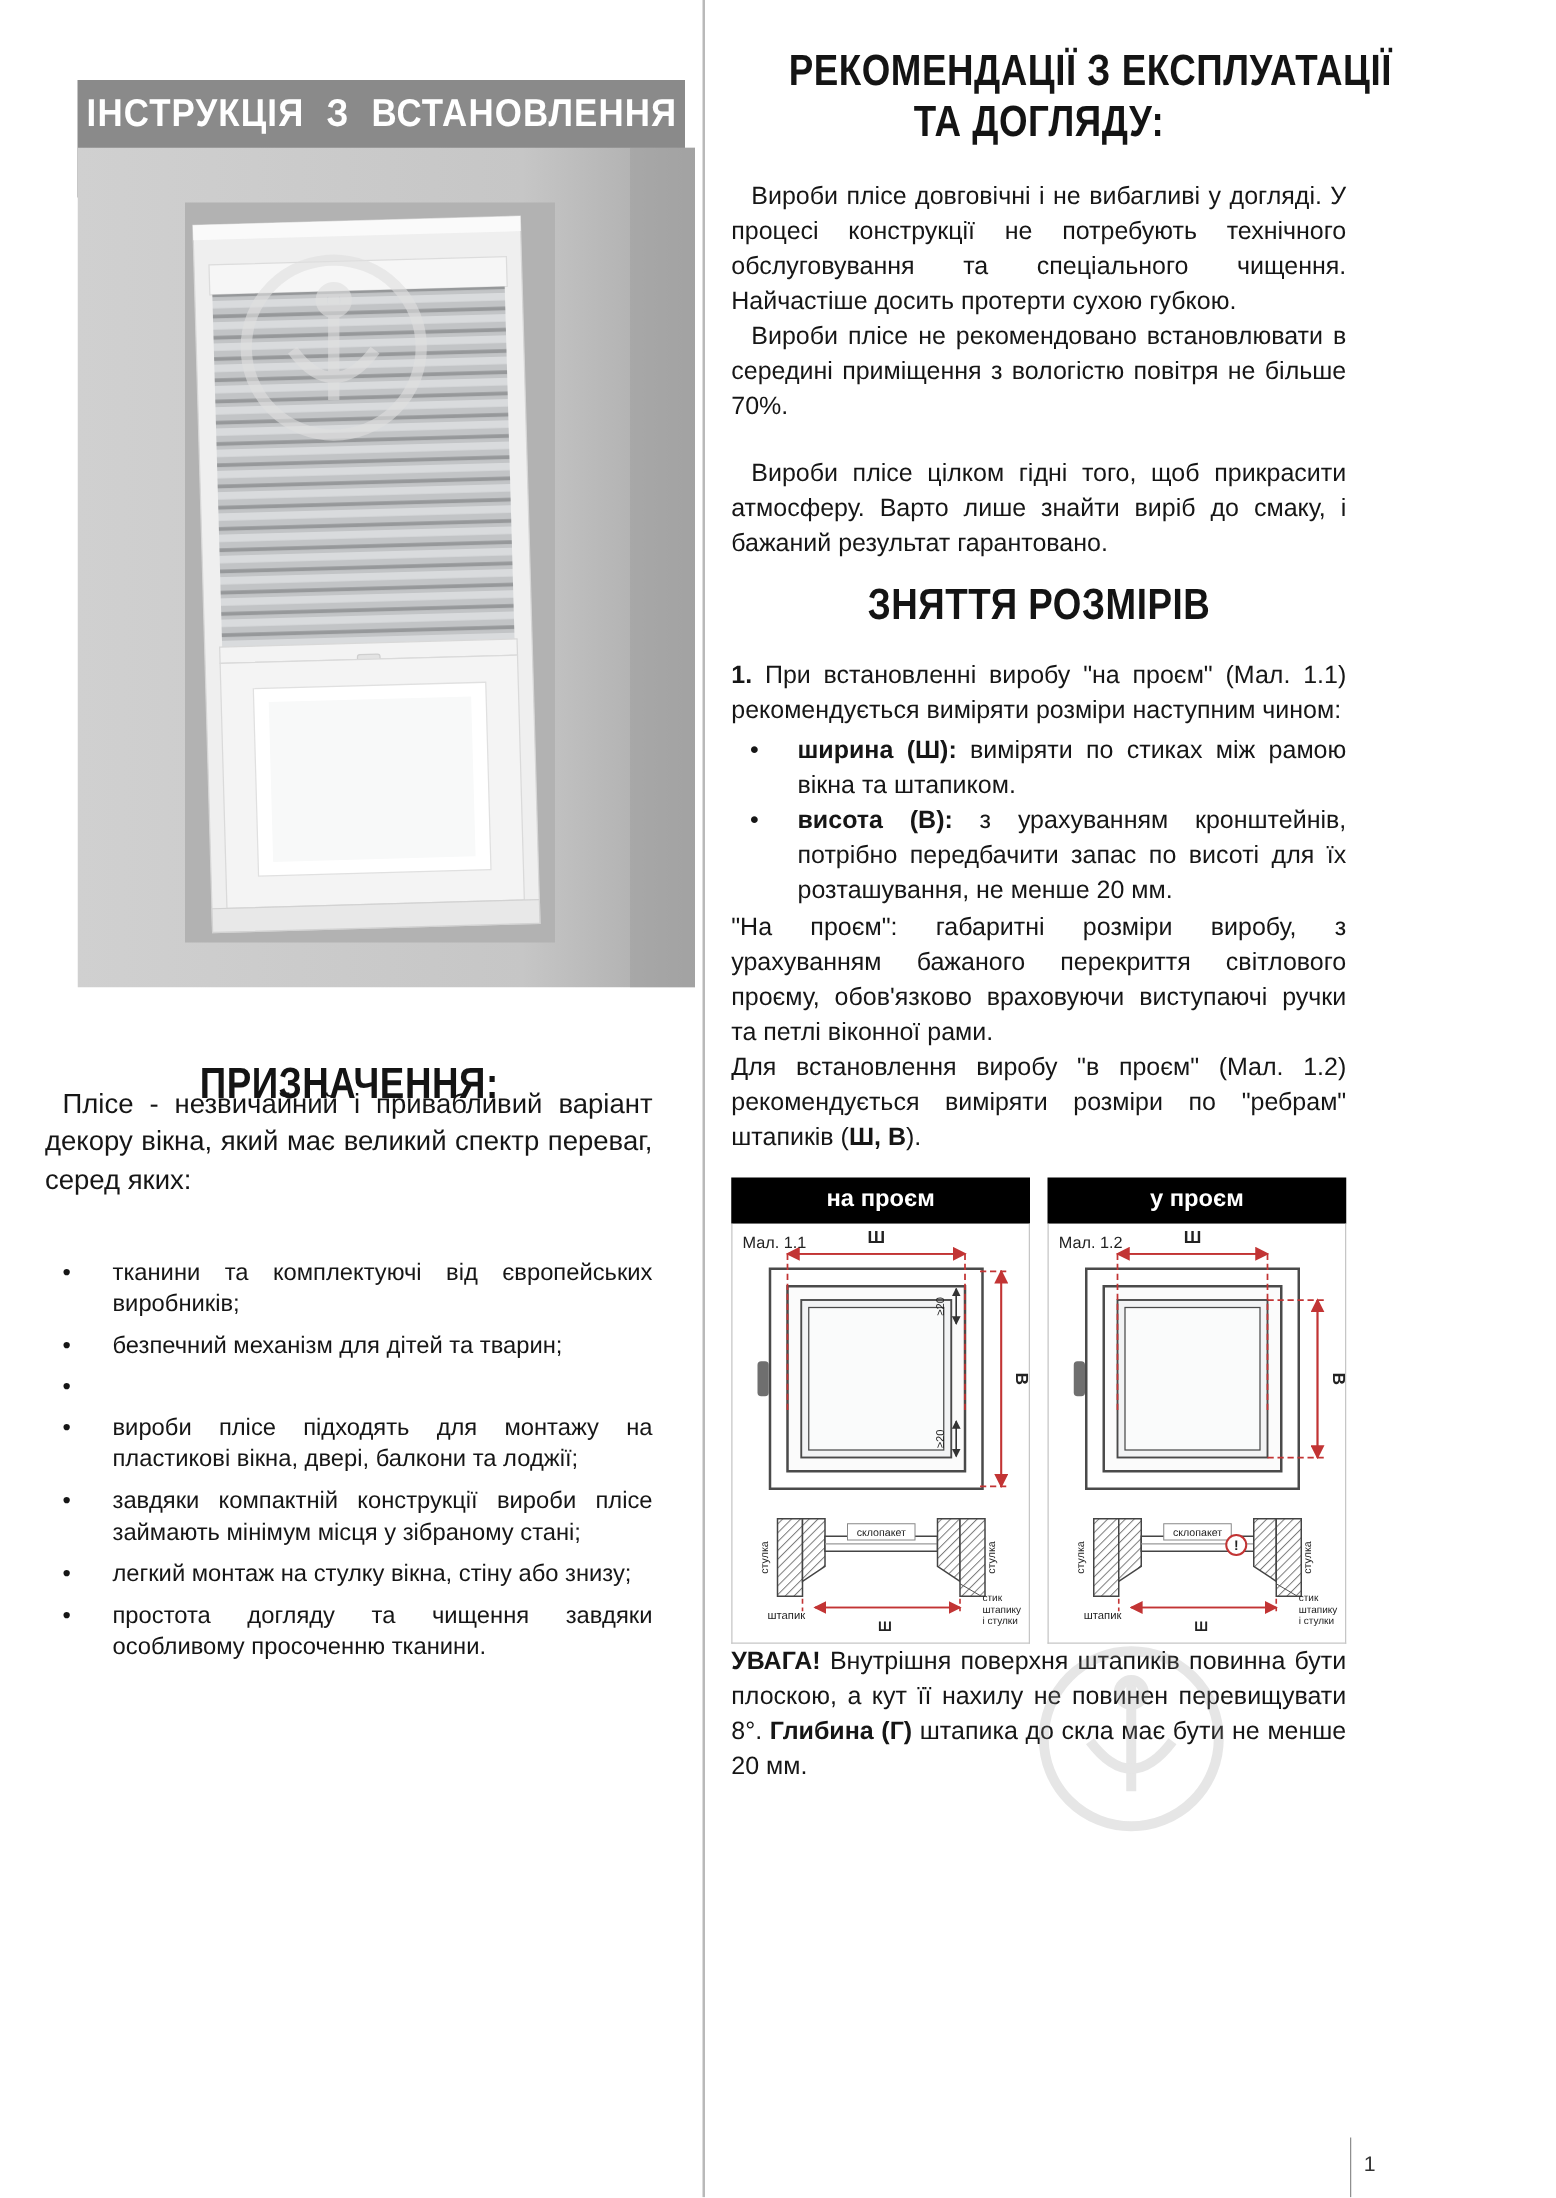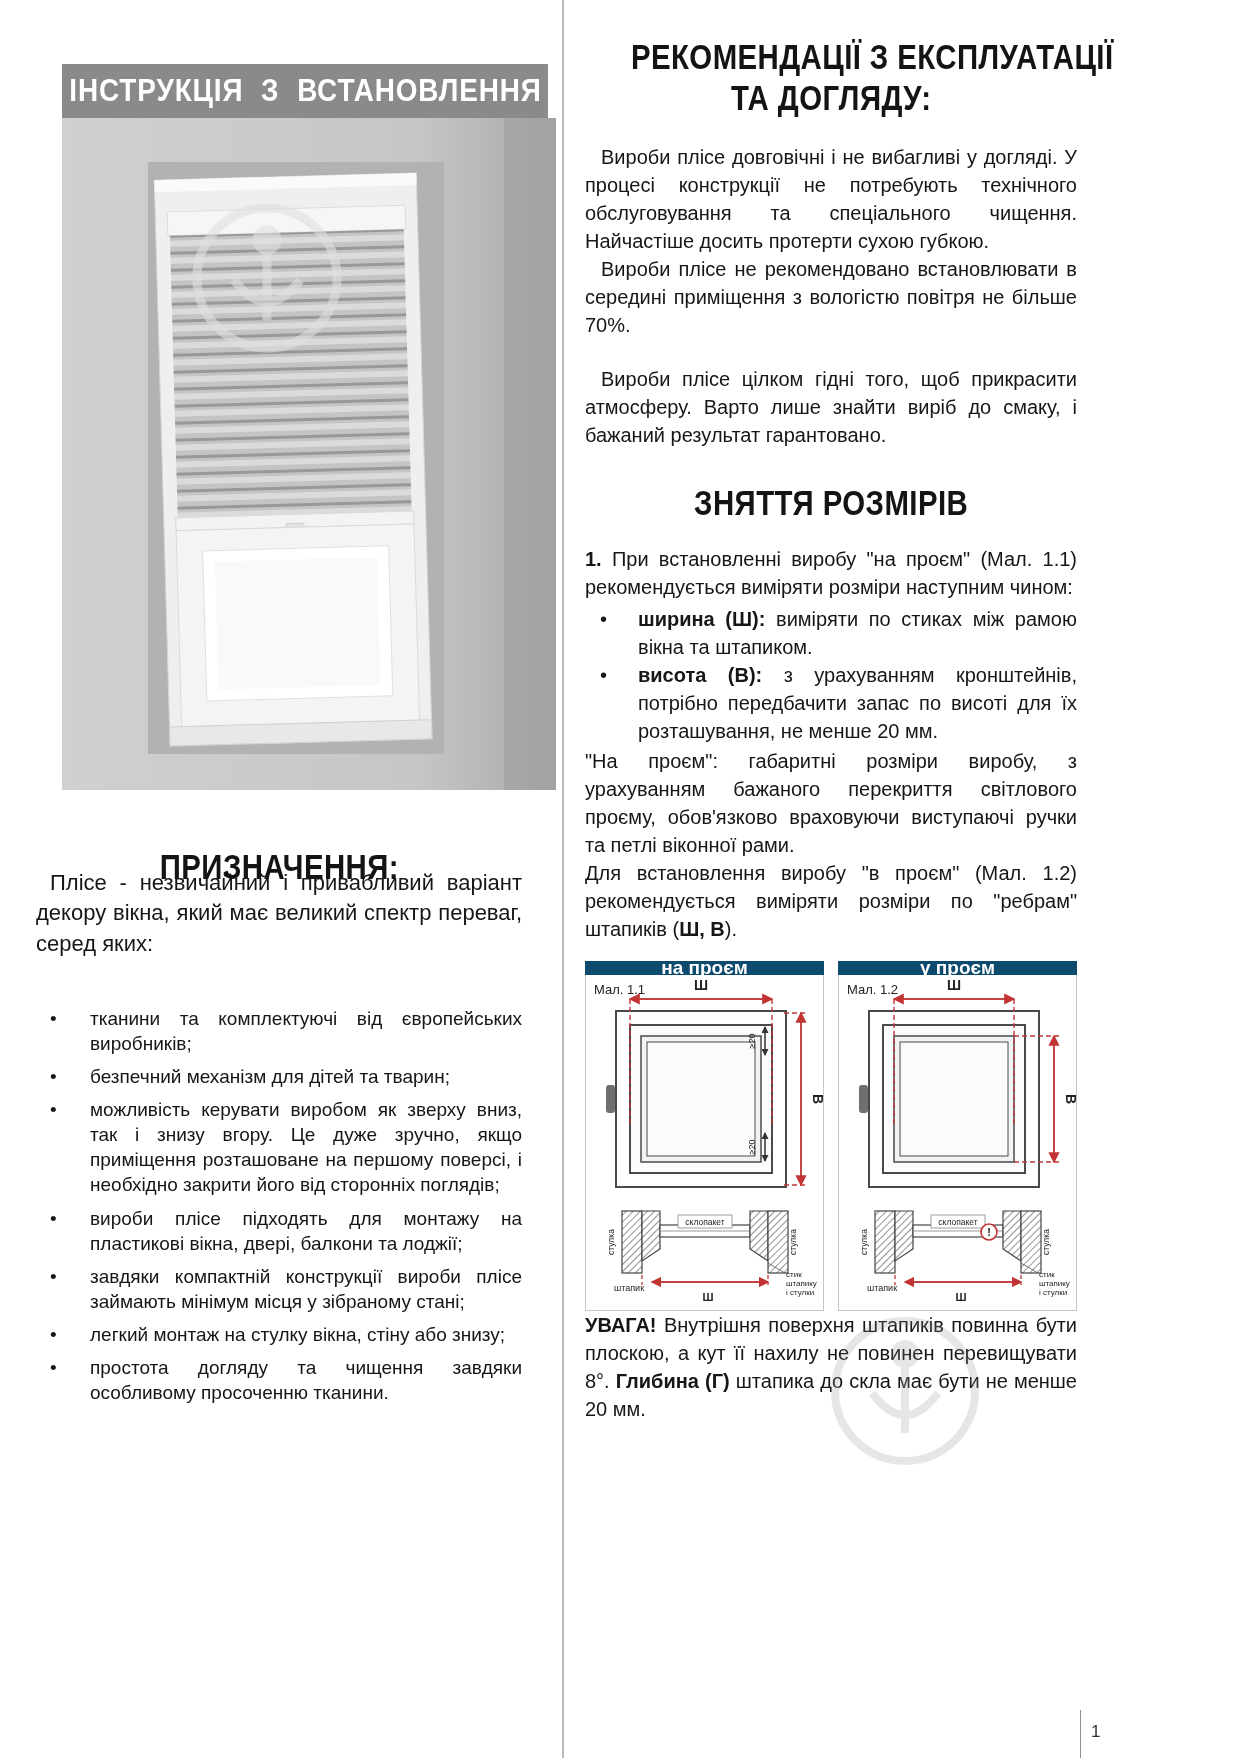--- a/index.html
+++ b/index.html
@@ -29,31 +29,31 @@
   .purpose-list .li { display:flex; margin-bottom:8px; }
   .purpose-list .marker { width:54px; padding-left:14px; flex:none; }
   .purpose-list .li-text { flex:1; text-align:justify; }
 
   
   .right-col { position:absolute; left:585px; top:36px; width:492px; font-size:20px; line-height:1.4; }
   .right-col p { text-align:justify; margin:0; }
   .right-col p.ind { text-indent:16px; }
   .gap-before { margin-top:26px !important; }
   .h-care { margin-bottom:24px; }
-  .h-measure { margin-top:33px; margin-bottom:22px; }
+  .h-measure { margin-top:14px; margin-bottom:22px; }
 
   .m-list { margin:4px 0 2px 0; }
   .m-list .li { display:flex; }
   .m-list .marker { width:53px; padding-left:15px; flex:none; }
   .m-list .li-text { flex:1; text-align:justify; }
 
   
   .diagrams { display:flex; gap:14px; margin-top:18px; }
   .diagram-panel { width:239px; }
-  .diag-header { height:14px; background:#0c4a6e; color:#fff; font-weight:bold; font-size:19px;
+  .diag-header { height:37px; background:#000000; color:#fff; font-weight:bold; font-size:19px;
                  display:flex; align-items:center; justify-content:center; }
   .diag-body { position:relative; height:336px; border:1px solid #c6c6c6; border-top:none; background:#fff; }
   .fig-label { position:absolute; top:6px; left:8px; font-size:13px; color:#222; z-index:2; }
   .diag-body svg { position:absolute; left:0; top:0; }
   svg text { font-family:"Liberation Sans","DejaVu Sans",sans-serif; fill:#222; }
 
   .warn { margin-top:30px; }
 
   
   .watermark2 { position:absolute; left:812px; top:1298px; width:186px; height:186px;
@@ -122,21 +122,20 @@
     <div class="li">
         <span class="marker">•</span>
         <span class="li-text">тканини та комплектуючі від європейських виробників;</span>
       </div>
     <div class="li">
         <span class="marker">•</span>
         <span class="li-text">безпечний механізм для дітей та тварин;</span>
       </div>
     <div class="li">
         <span class="marker">•</span>
-        <span class="li-text">можливість керувати виробом як зверху вниз, так і знизу вгору. Це дуже зручно, якщо приміщення розташоване на першому поверсі, і необхідно закрити його від сторонніх поглядів;</span>
       </div>
     <div class="li">
         <span class="marker">•</span>
         <span class="li-text">вироби плісе підходять для монтажу на пластикові вікна, двері, балкони та лоджії;</span>
       </div>
     <div class="li">
         <span class="marker">•</span>
         <span class="li-text">завдяки компактній конструкції вироби плісе займають мінімум місця у зібраному стані;</span>
       </div>
     <div class="li">

